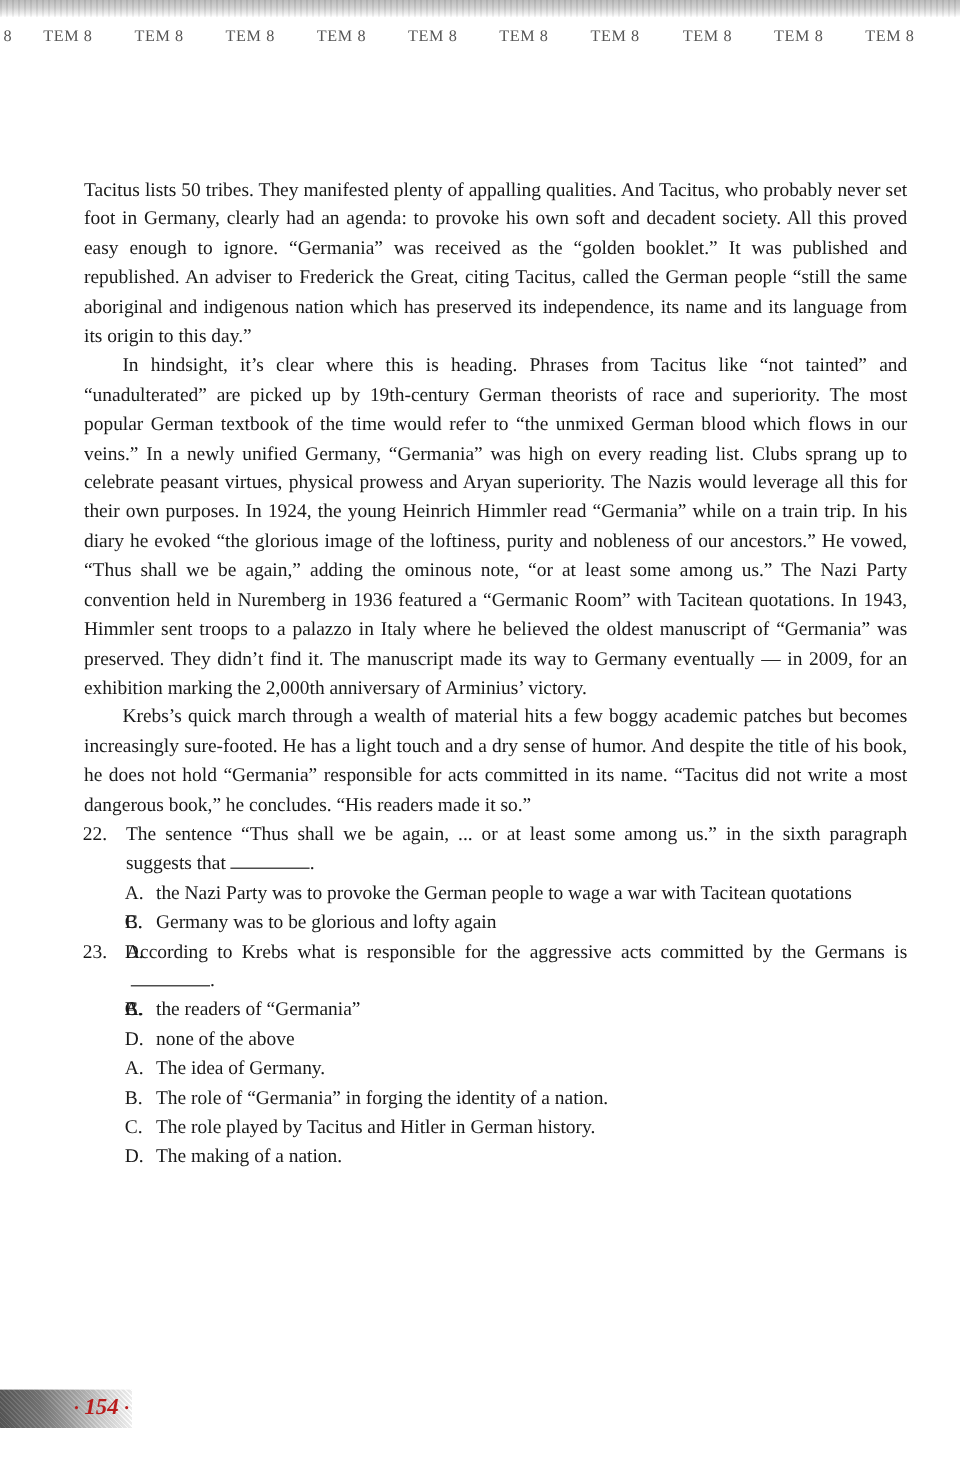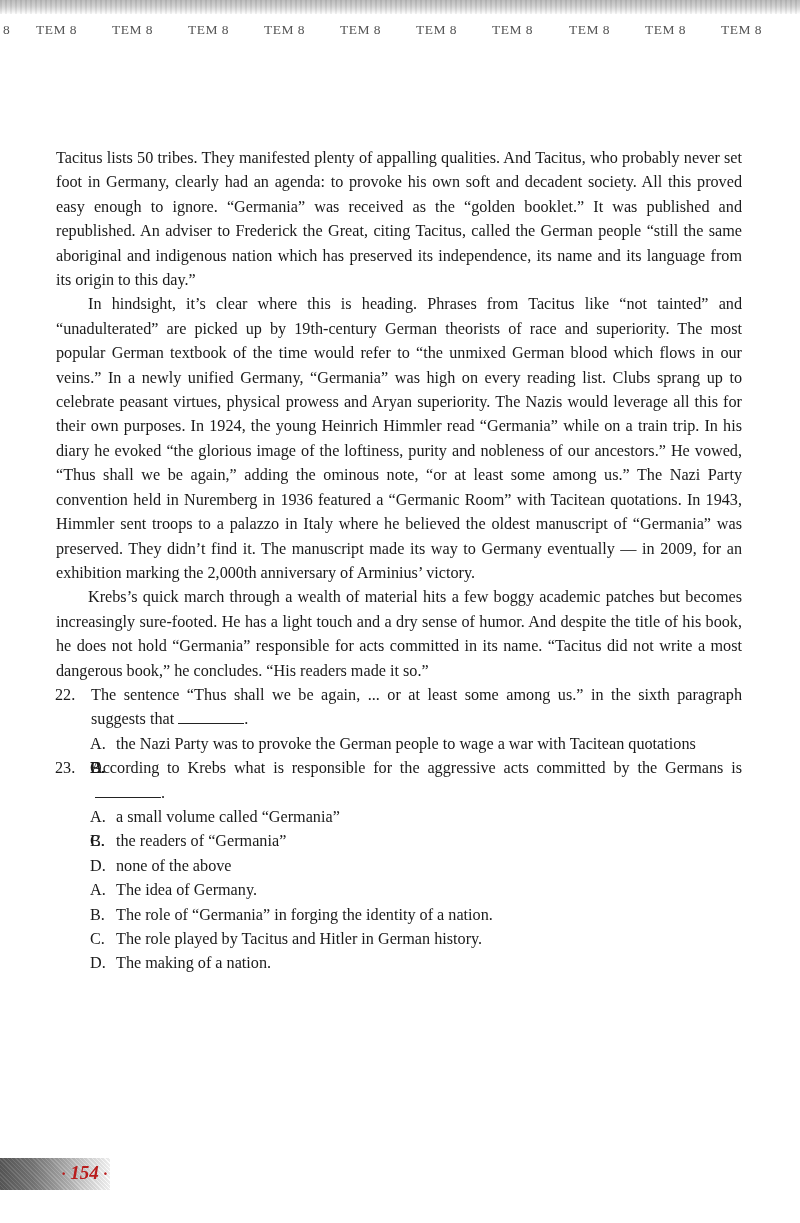--- a/index.html
+++ b/index.html
@@ -17,21 +17,21 @@
 
     .header-row {
       position: absolute; left: 0; top: 22px; width: 800px; height: 18px;
       display: flex; align-items: center;
       font-family: "Liberation Serif", serif; font-size: 13.5px; color: #555;
       letter-spacing: 0.5px; white-space: nowrap;
     }
     .header-row .tag { position: absolute; top: 0; }
 
     .page-content {
-      position: absolute; left: 56px; top: 146px; width: 686px;
+      position: absolute; left: 70px; top: 146px; width: 686px;
       font-size: 16.2px; line-height: 24.4px; text-align: justify;
     }
     .para { text-indent: 0; }
     .para.indent { text-indent: 32px; }
 
     .question { position: relative; padding-left: 35px; }
     .question .qnum { position: absolute; left: -1px; top: 0; }
     .question .qtext { display: block; text-align: justify; }
     .blank { display: inline-block; width: 66px; border-bottom: 1px solid #222; height: 16px; vertical-align: baseline; margin-left: 4px; }
 
@@ -80,32 +80,32 @@
   <p class="para indent">Krebs’s quick march through a wealth of material hits a few boggy academic patches but becomes increasingly sure-footed. He has a light touch and a dry sense of humor. And despite the title of his book, he does not hold “Germania” responsible for acts committed in its name. “Tacitus did not write a most dangerous book,” he concludes. “His readers made it so.”</p>
 
   <div class="question-block">
     <div class="question">
       <span class="qnum">22.</span>
       <span class="qtext"><span>The sentence “Thus shall we be again, ... or at least some among us.” in the sixth paragraph suggests that</span><span class="blank"></span>.</span>
     </div>
     <div class="options">
       <div class="option"><span class="olabel">A.</span><span>the Nazi Party was to provoke the German people to wage a war with Tacitean quotations</span></div>
       <div class="option"><span class="olabel">B.</span></div>
-      <div class="option"><span class="olabel">C.</span></div>
+      <div class="option"><span class="olabel">C.</span><span>Germany was to be glorious and lofty again</span></div>
       <div class="option"><span class="olabel">D.</span></div>
     </div>
   </div>
 
   <div class="question-block">
     <div class="question">
       <span class="qnum">23.</span>
       <span class="qtext"><span>According to Krebs what is responsible for the aggressive acts committed by the Germans is</span><span class="blank"></span>.</span>
     </div>
     <div class="options">
-      <div class="option"><span class="olabel">A.</span><span>a small volume called “Germania”</span></div>
+      <div class="option"><span class="olabel">A.</span></div>
       <div class="option"><span class="olabel">B.</span></div>
       <div class="option"><span class="olabel">C.</span><span>the readers of “Germania”</span></div>
       <div class="option"><span class="olabel">D.</span><span>none of the above</span></div>
     </div>
   </div>
 
   <div class="question-block">
     <div class="options">
       <div class="option"><span class="olabel">A.</span><span>The idea of Germany.</span></div>
       <div class="option"><span class="olabel">B.</span><span>The role of “Germania” in forging the identity of a nation.</span></div>

